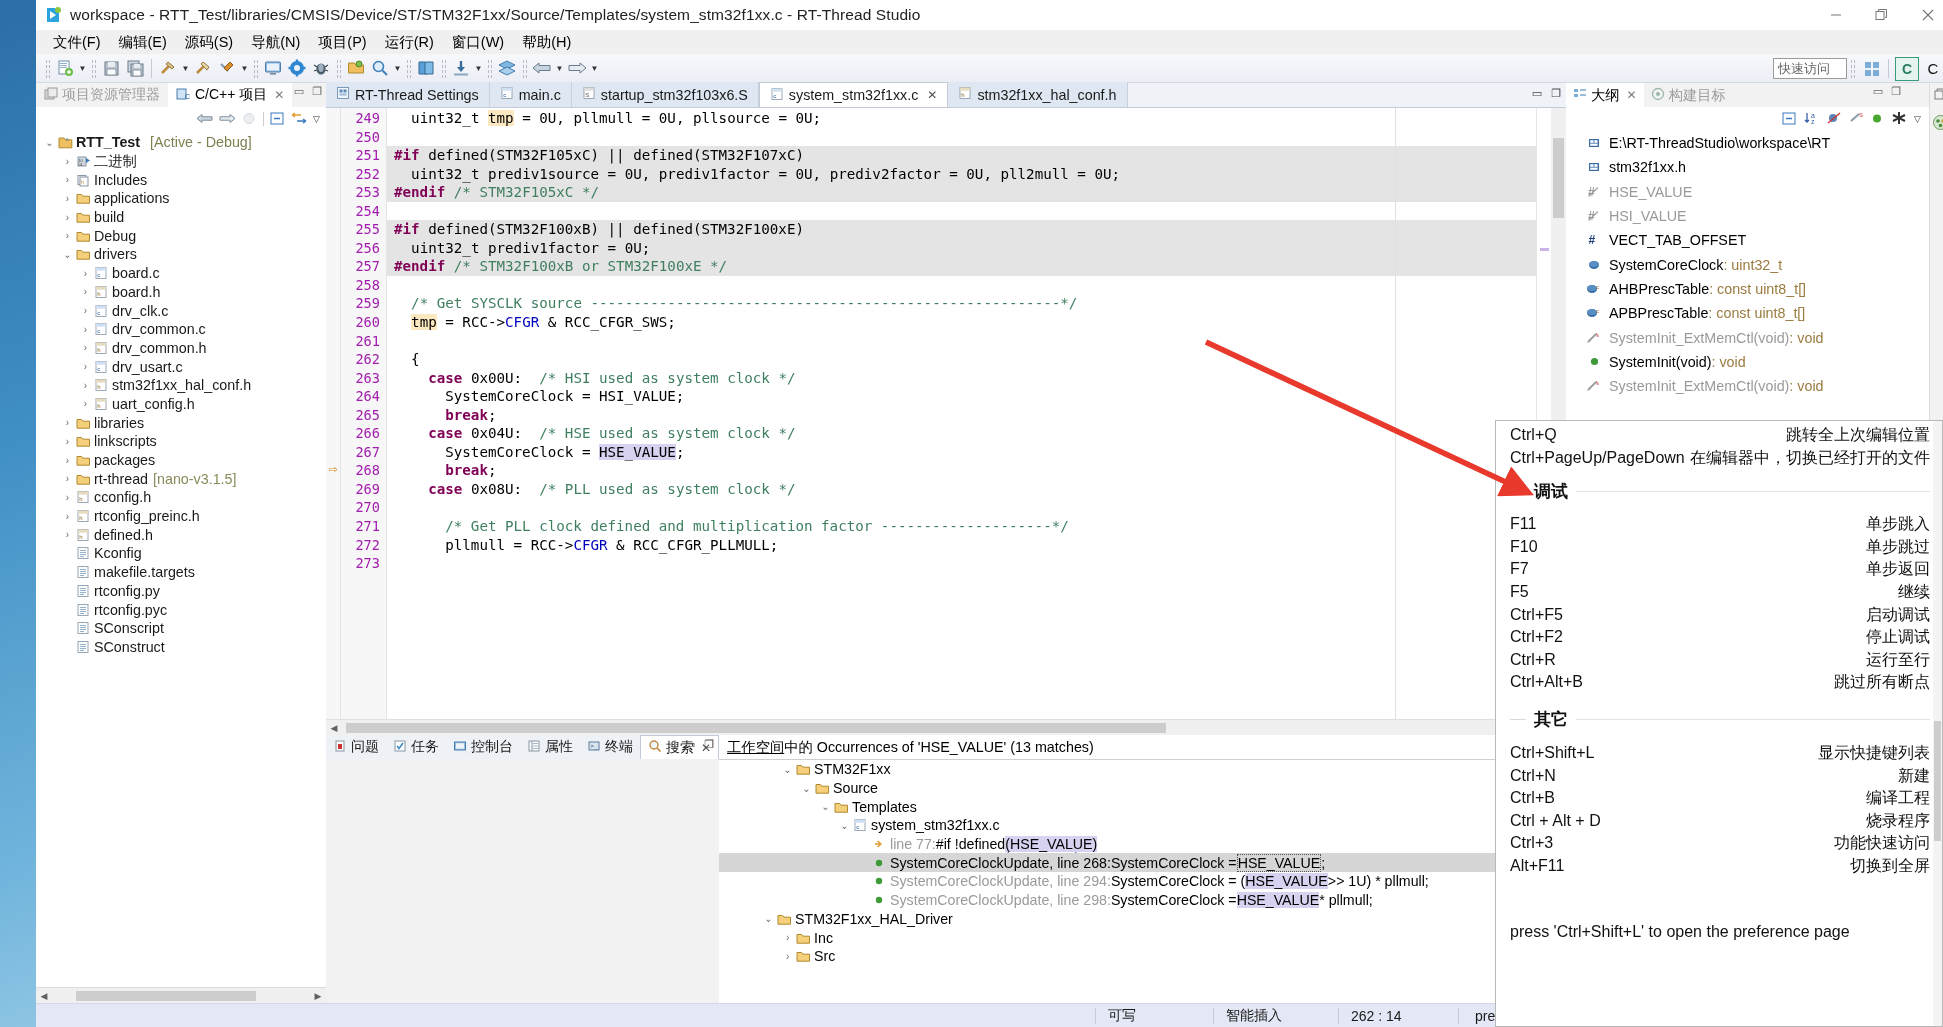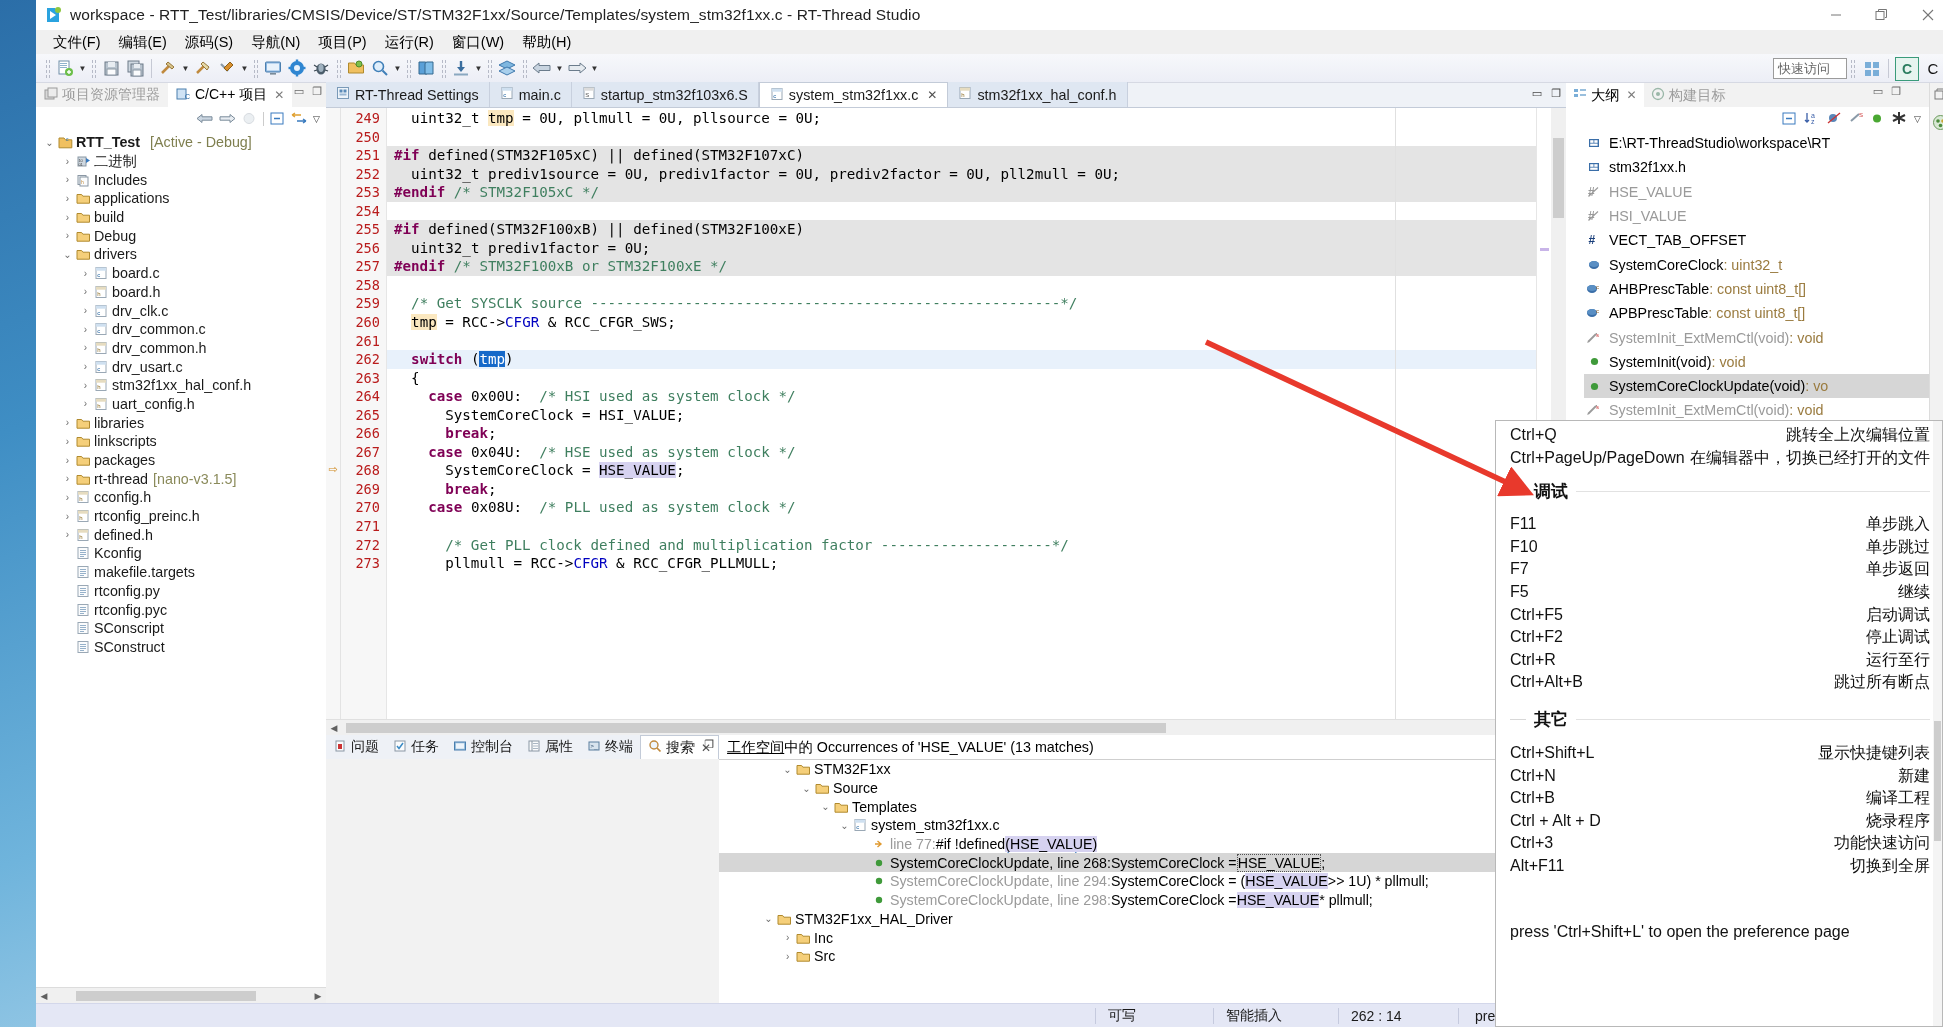--- a/index.html
+++ b/index.html
@@ -95,21 +95,21 @@
     background:#dfe7f2; border-right:1px solid #c8d0de;
   }
   .edtab.active { background:#ffffff; border-top:1px solid #c3cbd8; border-left:1px solid #c3cbd8; border-right:1px solid #c3cbd8; }
   .edtab .x { font-size:12px; color:#505050; margin-left:4px; }
   .ed-minmax { position:absolute; right:5px; top:4px; display:flex; gap:9px; color:#4a4a4a; font-size:11px;}
   
   .editor-wrap { flex:1; display:flex; min-height:0; background:#fff; position:relative; }
   .marker-bar { width:15px; background:#f7f7f7; border-right:1px solid #e3e3e3; position:relative;}
   .gutter {
     width:46px; background:#f7f7f7; text-align:right; padding-right:6px;
-    font-family:"DejaVu Sans Mono","Liberation Mono",monospace; font-size:13.6px; color:#b91c1c;
+    font-family:"DejaVu Sans Mono","Liberation Mono",monospace; font-size:13.6px; color:#a21caf;
     border-right:1px solid #e6e6e6; padding-top:1px;
   }
   .codearea { flex:1; overflow:hidden; position:relative; padding-top:1px;
     font-family:"DejaVu Sans Mono","Liberation Mono",monospace; font-size:14.2px; color:#000; }
   .cl { height:18.55px; line-height:18.55px; white-space:pre; padding-left:7px; }
   .gl { height:18.55px; line-height:18.55px; }
   .cl.grey { background:#e4e4e4; }
   .cl.cursorline { background:#e8f1fb; }
   .kw { color:#7f0055; font-weight:bold; }
   .cm { color:#3f7f5f; }
@@ -868,21 +868,20 @@
             <div class="cl grey">  <span>uint32_t prediv1source = 0U, prediv1factor = 0U, prediv2factor = 0U, pll2mull = 0U;</span></div>
             <div class="cl grey"><span class="kw">#endif</span><span> </span><span class="cm">/* STM32F105xC */</span></div>
             <div class="cl"></div>
             <div class="cl grey"><span class="kw">#if</span><span> defined(STM32F100xB) || defined(STM32F100xE)</span></div>
             <div class="cl grey">  <span>uint32_t prediv1factor = 0U;</span></div>
             <div class="cl grey"><span class="kw">#endif</span><span> </span><span class="cm">/* STM32F100xB or STM32F100xE */</span></div>
             <div class="cl"></div>
             <div class="cl">  <span class="cm">/* Get SYSCLK source -------------------------------------------------------*/</span></div>
             <div class="cl">  <span class="hl-occ">tmp</span><span> = RCC-&gt;</span><span class="fld">CFGR</span><span> &amp; RCC_CFGR_SWS;</span></div>
             <div class="cl"></div>
-            <div class="cl cursorline">  <span class="kw">switch</span><span> (</span><span class="hl-sel">tmp</span><span>)</span></div>
             <div class="cl">  <span>{</span></div>
             <div class="cl">    <span class="kw">case</span><span> 0x00U:  </span><span class="cm">/* HSI used as system clock */</span></div>
             <div class="cl">      <span>SystemCoreClock = HSI_VALUE;</span></div>
             <div class="cl">      <span class="kw">break</span><span>;</span></div>
             <div class="cl">    <span class="kw">case</span><span> 0x04U:  </span><span class="cm">/* HSE used as system clock */</span></div>
             <div class="cl">      <span>SystemCoreClock = </span><span class="hl-search">HSE_VALUE</span><span>;</span></div>
             <div class="cl">      <span class="kw">break</span><span>;</span></div>
             <div class="cl">    <span class="kw">case</span><span> 0x08U:  </span><span class="cm">/* PLL used as system clock */</span></div>
             <div class="cl"></div>
             <div class="cl">      <span class="cm">/* Get PLL clock defined and multiplication factor --------------------*/</span></div>
@@ -1227,29 +1226,20 @@
           </div>
           <div class="orow">
             <span class="oicon">
               <svg width="13" height="13" viewBox="0 0 13 13">
                 <circle cx="6.5" cy="6.5" r="3.6" fill="#3f9a3a"></circle>
               </svg>
             </span>
             <span class="">SystemInit(void)</span>
             <span class="otype "> : void</span>
           </div>
-          <div class="orow sel">
-            <span class="oicon">
-              <svg width="13" height="13" viewBox="0 0 13 13">
-                <circle cx="6.5" cy="6.5" r="3.6" fill="#3f9a3a"></circle>
-              </svg>
-            </span>
-            <span class="">SystemCoreClockUpdate(void)</span>
-            <span class="otype "> : vo</span>
-          </div>
           <div class="orow">
             <span class="oicon">
               <svg width="16" height="14" viewBox="0 0 16 14">
                 <path d="M2 11 L10 3" stroke="#9a9a9a" stroke-width="1.8"></path>
                 <path d="M1.5 11.5 L11 2" stroke="#9a9a9a" stroke-width="1"></path>
                 <text x="10" y="6" font-size="6" fill="#cc3333" font-family="sans-serif">s</text>
               </svg>
             </span>
             <span class="grey-txt">SystemInit_ExtMemCtl(void)</span>
             <span class="otype grey-txt"> : void</span>

